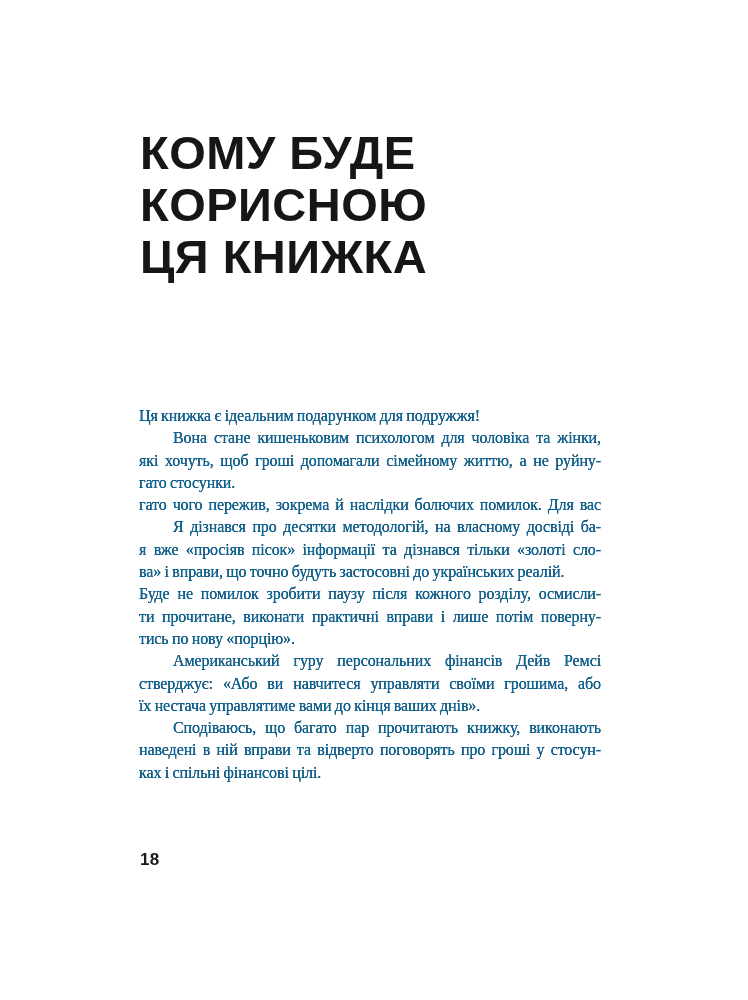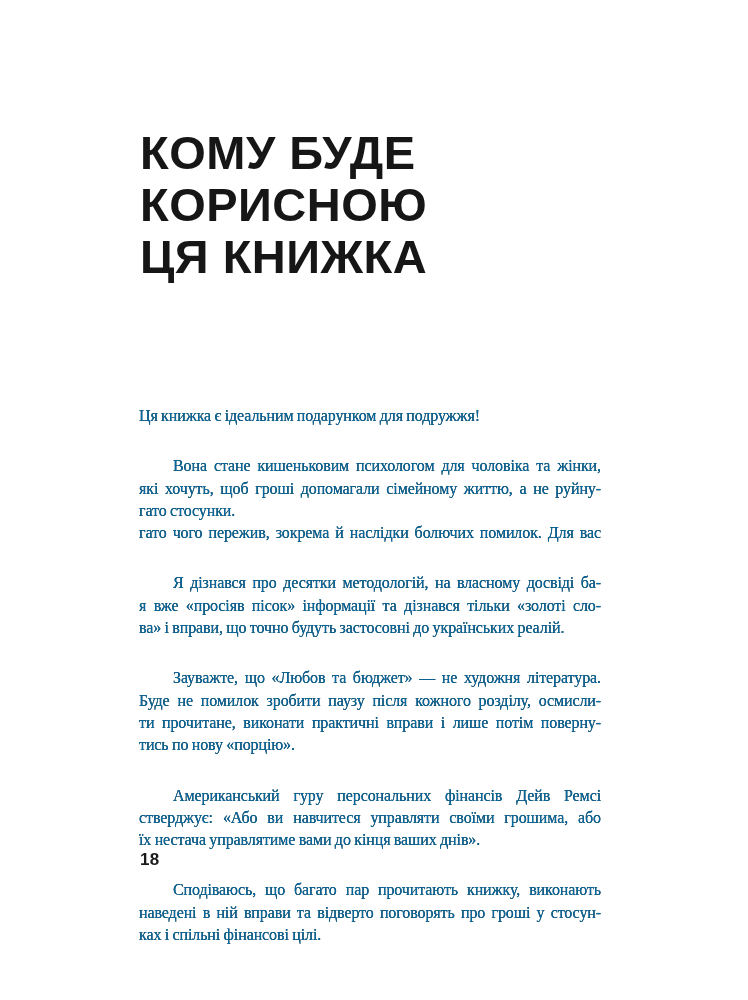--- a/index.html
+++ b/index.html
@@ -42,21 +42,20 @@
   }
   .body-text .line {
     text-align: justify;
     text-align-last: justify;
   }
   .body-text .line.last {
     text-align-last: left;
   }
   .body-text .line.indent {
     text-indent: 34px;
-    margin-top: 28px;
   }
   .page-number {
     position: absolute;
     left: 140px;
     top: 850px;
     font-family: "Liberation Sans", sans-serif;
     font-size: 17px;
     font-weight: 700;
     letter-spacing: 0.3px;
     color: #1a1a1a;
@@ -75,21 +74,20 @@
 
   <div class="body-text">
       <div class="line last">Ця книжка є ідеальним подарунком для подружжя!</div>
       <div class="line indent">Вона стане кишеньковим психологом для чоловіка та жінки,</div>
       <div class="line">які хочуть, щоб гроші допомагали сімейному життю, а не руйну-</div>
       <div class="line last">гато стосунки.</div>
       <div class="line">гато чого пережив, зокрема й наслідки болючих помилок. Для вас</div>
       <div class="line indent">Я дізнався про десятки методологій, на власному досвіді ба-</div>
       <div class="line">я вже «просіяв пісок» інформації та дізнався тільки «золоті сло-</div>
       <div class="line last">ва» і вправи, що точно будуть застосовні до українських реалій.</div>
-      <div class="line indent">Зауважте, що «Любов та бюджет» — не художня література.</div>
       <div class="line">Буде не помилок зробити паузу після кожного розділу, осмисли-</div>
       <div class="line">ти прочитане, виконати практичні вправи і лише потім поверну-</div>
       <div class="line last">тись по нову «порцію».</div>
       <div class="line indent">Американський гуру персональних фінансів Дейв Ремсі</div>
       <div class="line">стверджує: «Або ви навчитеся управляти своїми грошима, або</div>
       <div class="line last">їх нестача управлятиме вами до кінця ваших днів».</div>
       <div class="line indent">Сподіваюсь, що багато пар прочитають книжку, виконають</div>
       <div class="line">наведені в ній вправи та відверто поговорять про гроші у стосун-</div>
       <div class="line last">ках і спільні фінансові цілі.</div>
     </div>

